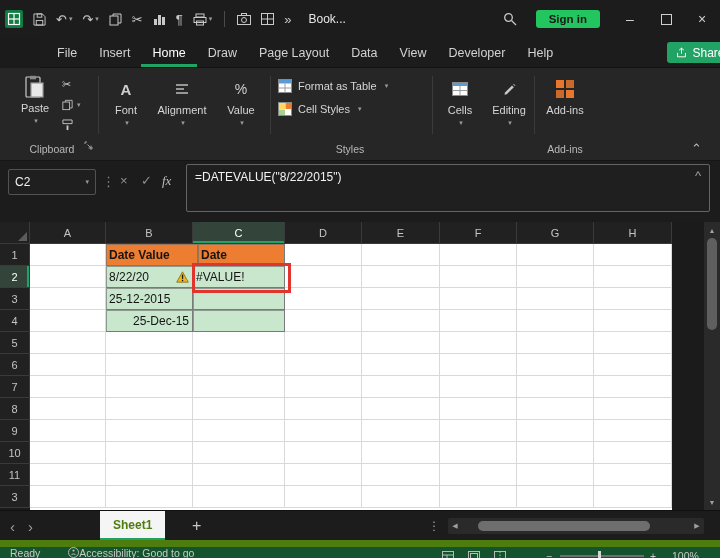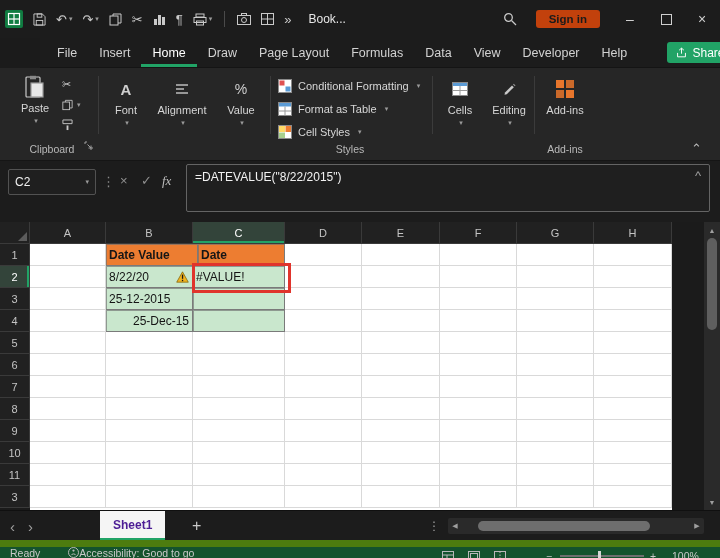--- a/index.html
+++ b/index.html
@@ -9,21 +9,21 @@
 
   
   .titlebar{top:0;height:38px;background:#1c1c1c;display:flex;align-items:center;}
   .ti{height:26px;display:flex;align-items:center;justify-content:center;color:#c9c9c9;
       font-size:13px;padding:0 5px;}
   .ti svg{display:block;}
   .dd{font-size:7px;color:#9a9a9a;margin-left:2px;}
   .qat-sep{width:1px;height:16px;background:#4a4a4a;margin:0 7px;}
   .wb-title{font-size:12px;color:#e6e6e6;margin-left:12px;white-space:nowrap;}
   .t-right{margin-left:auto;display:flex;align-items:center;height:100%;}
-  .signin{background:#c2410c;color:#1b1b1b;font-size:11.5px;padding:3px 13px;border-radius:3px;
+  .signin{background:#22c55e;color:#1b1b1b;font-size:11.5px;padding:3px 13px;border-radius:3px;
           margin:0 12px 0 14px;font-weight:bold;}
   .winbtn{width:36px;height:38px;display:flex;align-items:center;justify-content:center;
           color:#cfcfcf;font-size:14px;}
   .maxbox{width:9px;height:9px;border:1px solid #cfcfcf;display:inline-block;}
 
   
   .menubar{top:38px;height:30px;background:#1c1c1c;display:flex;align-items:stretch;
            border-bottom:1px solid #141414;margin-left:40px;}
   .mtab{padding:0 11px;display:flex;align-items:center;font-size:12.5px;color:#d2d2d2;}
   .mtab:first-child{margin-left:6px;}
@@ -92,21 +92,21 @@
               border:3px solid var(--ared);z-index:6;box-sizing:border-box;}
   .vscroll{position:absolute;left:704px;top:0;width:16px;height:288px;background:#2a2a2a;}
   .varrow{position:absolute;left:0;width:16px;height:12px;font-size:7px;color:#9f9f9f;
           display:flex;align-items:center;justify-content:center;top:2px;}
   .vbottom{top:auto;bottom:2px;}
   .vthumb{position:absolute;left:3px;top:16px;width:10px;height:92px;background:#5f5f5f;border-radius:5px;}
 
   
   .sheetbar{top:510px;height:30px;background:#1c1c1c;border-top:1px solid #101010;}
   .snav{position:absolute;top:0;height:30px;display:flex;align-items:center;color:#9f9f9f;font-size:15px;}
-  .sheettab{position:absolute;left:100px;top:0;height:30px;background:#f5f5f5;color:#4c1d95;
+  .sheettab{position:absolute;left:100px;top:0;height:30px;background:#f5f5f5;color:#4d7c0f;
             font-weight:bold;font-size:12px;display:flex;align-items:center;padding:0 13px;
             border-bottom:3px solid var(--accent);box-sizing:border-box;}
   .addsheet{position:absolute;left:192px;top:0;height:30px;display:flex;align-items:center;
             color:#c9c9c9;font-size:16px;}
   .sdots{position:absolute;left:428px;top:0;height:30px;display:flex;align-items:center;
          color:#9f9f9f;font-size:12px;}
   .hscroll{position:absolute;left:448px;top:7px;width:256px;height:16px;background:#2a2a2a;border-radius:2px;}
   .harrow{position:absolute;top:0;width:14px;height:16px;display:flex;align-items:center;
           justify-content:center;color:#9f9f9f;font-size:7px;}
   .hleft{left:0;}.hright{right:0;}
@@ -200,21 +200,20 @@
       <span class="winbtn">×</span>
     </div>
   </div>
 
   <div class="band menubar">
     <span class="mtab">File</span>
     <span class="mtab">Insert</span>
     <span class="mtab active">Home</span>
     <span class="mtab">Draw</span>
     <span class="mtab">Page Layout</span>
-    <span class="mtab">Formulas</span>
     <span class="mtab">Data</span>
     <span class="mtab">View</span>
     <span class="mtab">Developer</span>
     <span class="mtab">Help</span>
     <div class="share-btn">
       <svg width="11" height="11" viewBox="0 0 14 13" fill="none" stroke="#ffffff" stroke-width="1.2">
           <path d="M7 1v7"></path>
           <path d="M4 3.5L7 1l3 2.5"></path>
           <path d="M2 7v5h10V7"></path>
         </svg>
@@ -277,29 +276,20 @@
     </div>
     <div class="rgroup" style="left:216px;width:50px;">
       <span class="ricon" style="font-size:14px;">%</span>
       <span>Value</span>
       <span class="dd">▾</span>
     </div>
 
     <span class="rsep" style="left:270px;"></span>
 
     <div class="styles-group">
-      <div class="styles-row">
-        <svg width="14" height="14" viewBox="0 0 14 14">
-            <rect x="0.5" y="0.5" width="13" height="13" fill="#fff" stroke="#8a8a8a"></rect>
-            <rect x="1.5" y="1.5" width="5" height="5" fill="#E05252"></rect>
-            <rect x="7.5" y="7.5" width="5" height="5" fill="#5B9BD5"></rect>
-          </svg>
-        <span>Conditional Formatting</span>
-        <span class="dd">▾</span>
-      </div>
       <div class="styles-row">
         <svg width="14" height="14" viewBox="0 0 14 14">
             <rect x="0.5" y="0.5" width="13" height="13" fill="#fff" stroke="#8a8a8a"></rect>
             <rect x="1" y="1" width="12" height="3.5" fill="#5B9BD5"></rect>
             <line x1="0.5" y1="9" x2="13.5" y2="9" stroke="#9a9a9a"></line>
             <line x1="7" y1="4.5" x2="7" y2="13.5" stroke="#9a9a9a"></line>
           </svg>
         <span>Format as Table</span>
         <span class="dd">▾</span>
       </div>

